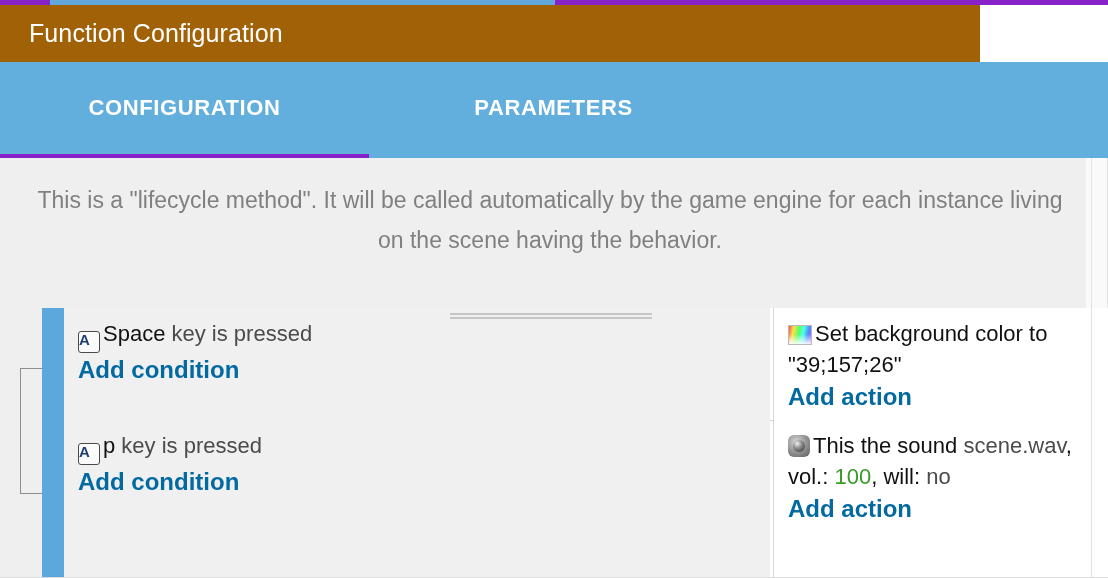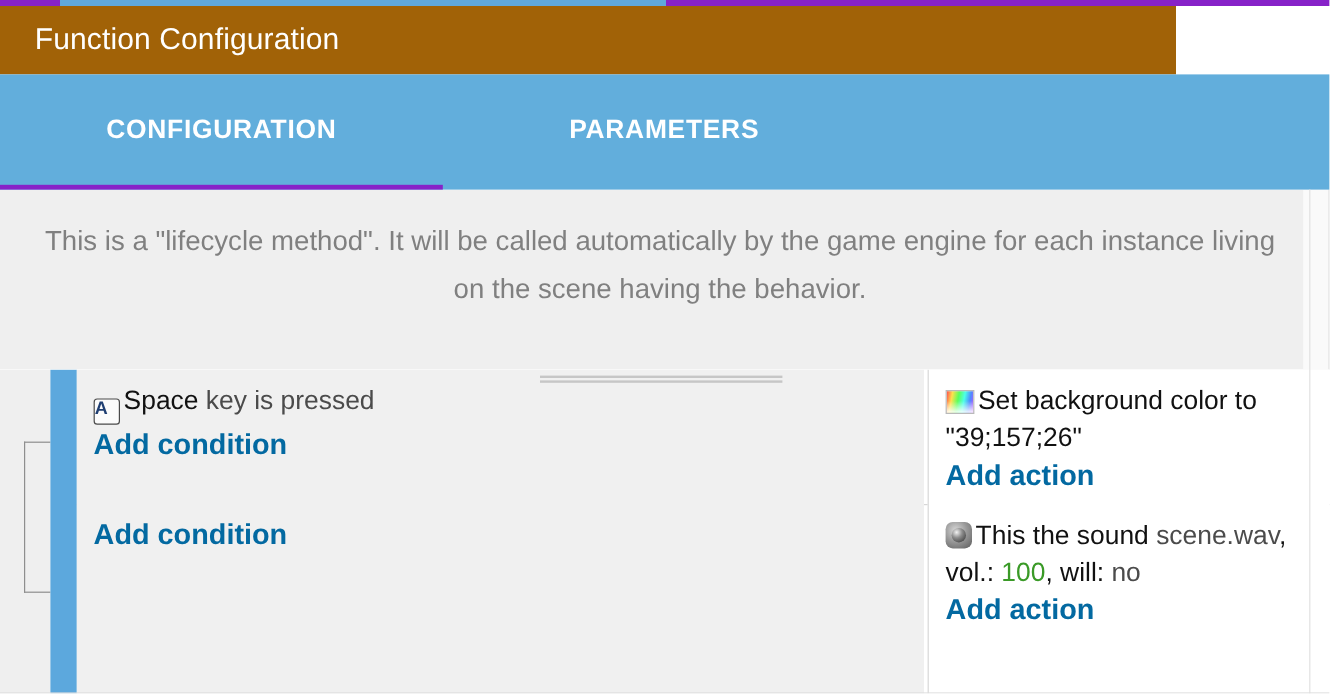--- a/index.html
+++ b/index.html
@@ -410,20 +410,23 @@
 
       <div class="bracket" style="top:0px;height:74px;">
         <div class="vline"></div>
         <div class="hline" style="bottom:0;"></div>
       </div>
 
       <div class="event-handle"></div>
 
       <div class="conditions-sep"></div>
       <div class="conditions">
+        <div class="item">
+          <span class="ico key-icon">A</span><span>p</span><span class="dim"> key is pressed</span>
+        </div>
         <div class="placeholder">Add condition</div>
       </div>
 
       <div class="actions">
         <div class="item">
           <span class="ico speaker-icon"></span><span>This the sound </span><span class="dim">scene.wav</span><span>, vol.: </span><span class="green">100</span><span>, will: </span><span class="dim">no</span>
         </div>
         <div class="placeholder">Add action</div>
       </div>
     </div>

